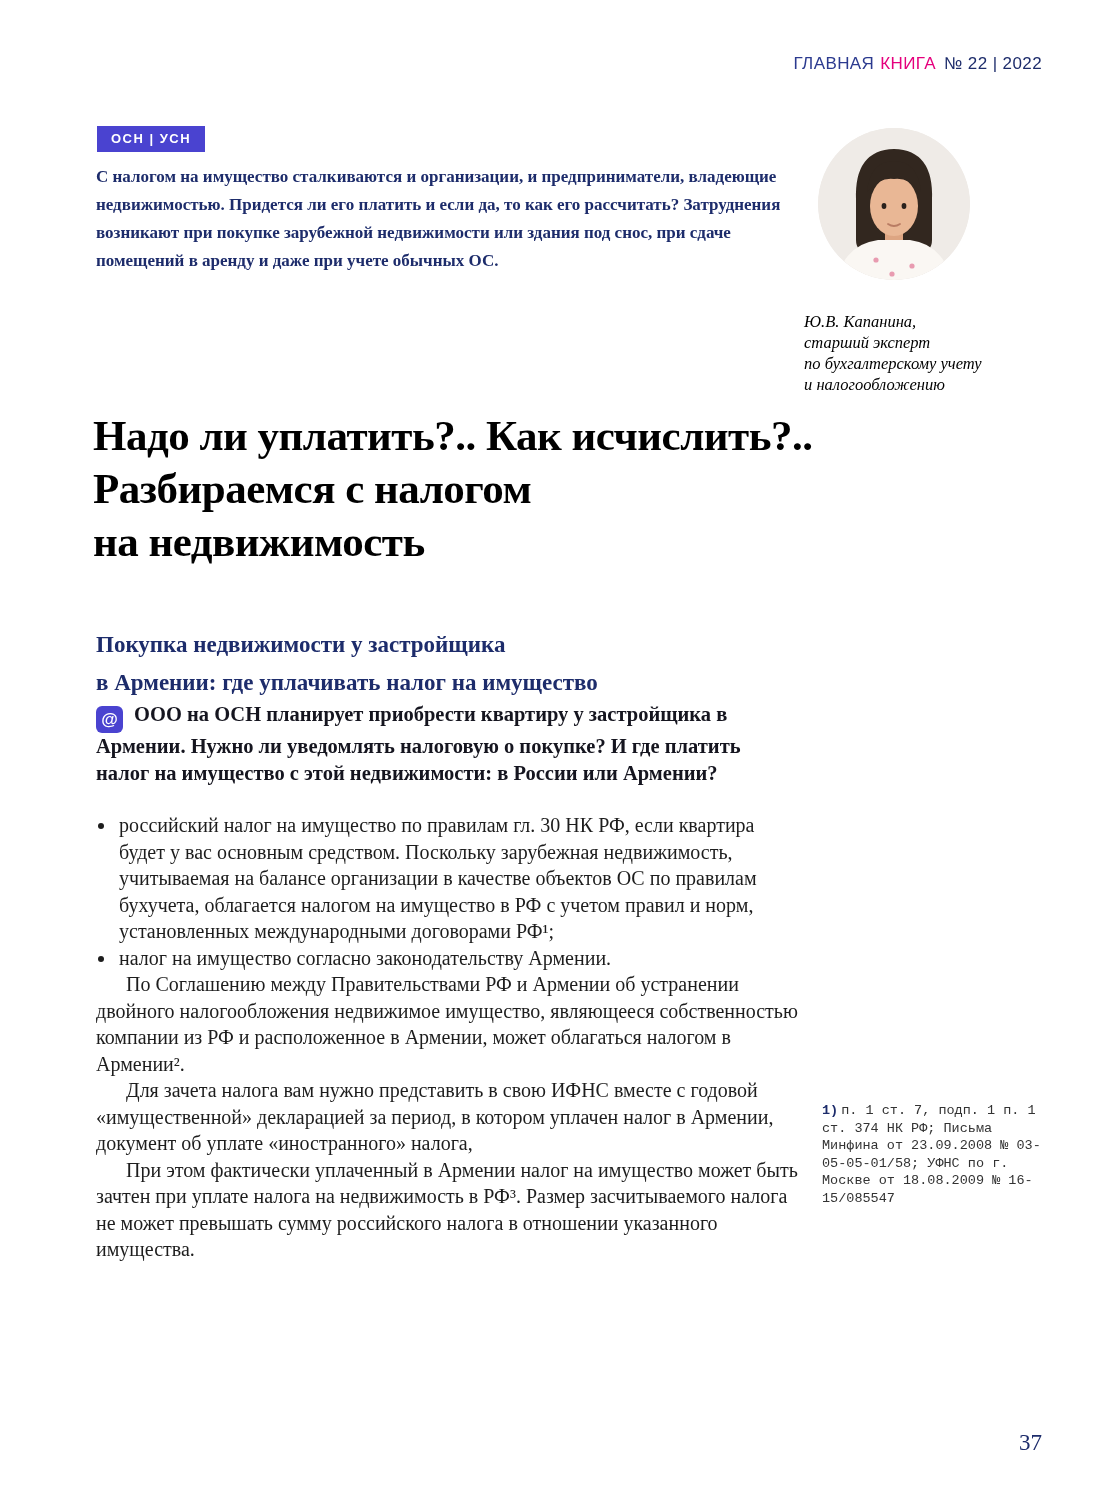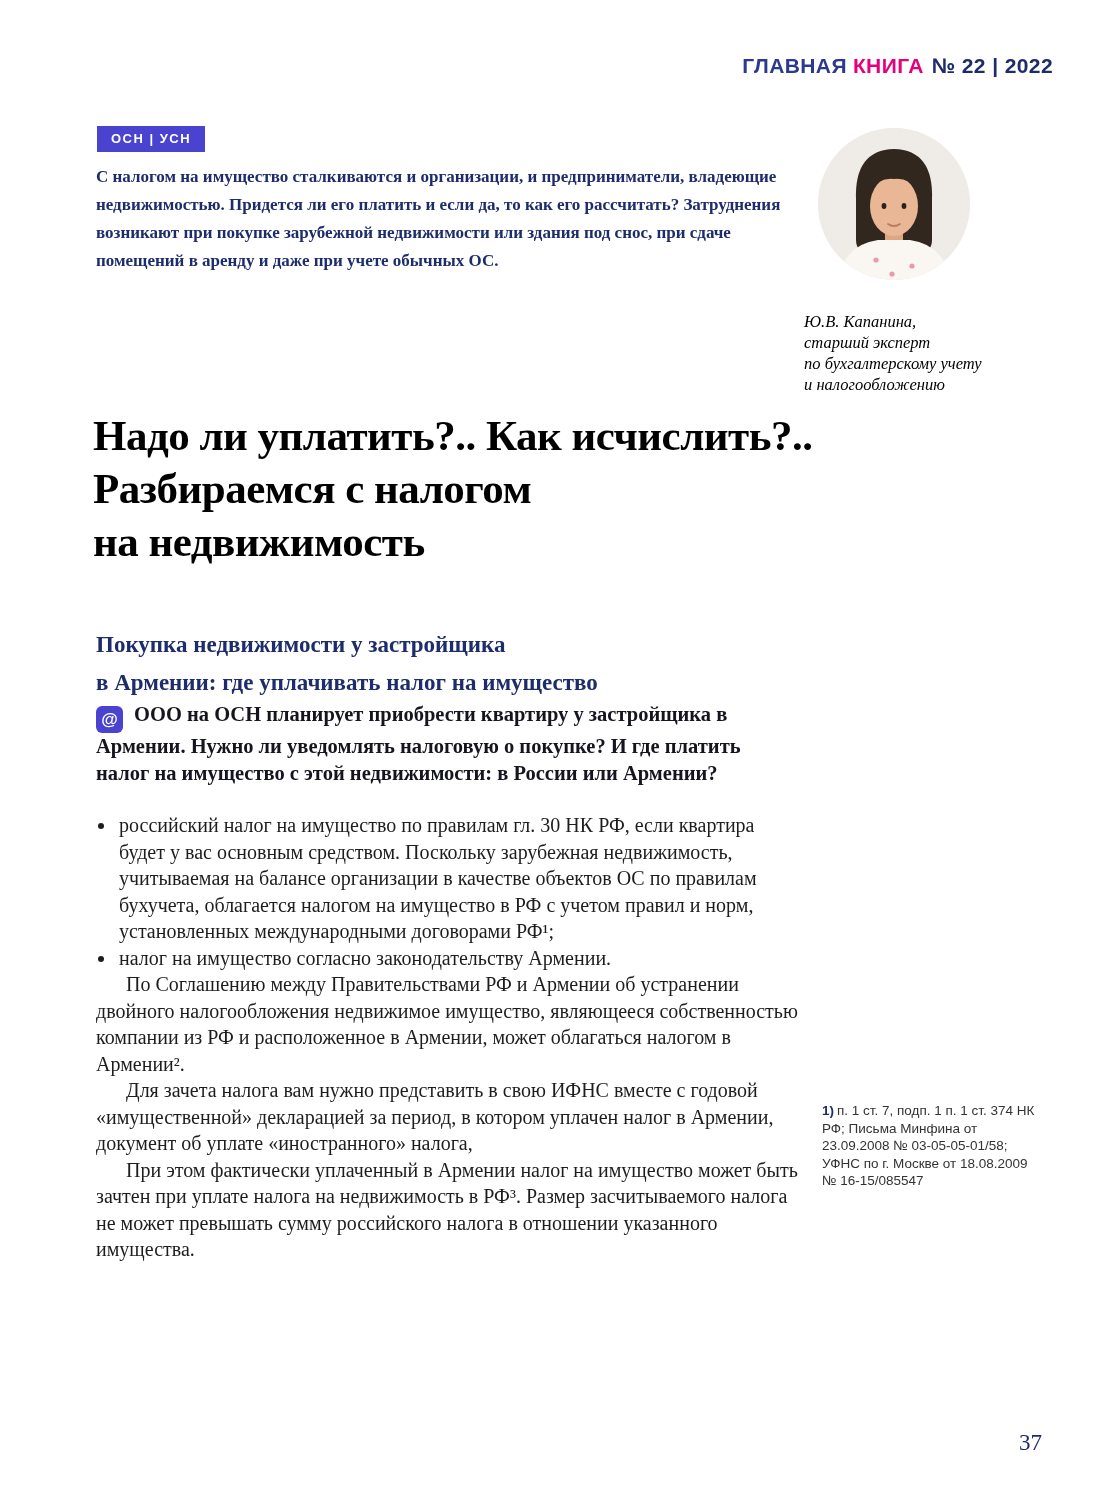--- a/index.html
+++ b/index.html
@@ -7,23 +7,23 @@
     --accent:#4a43d0; --text:#1d1d1d; --footnote:#333333;
   }
   *{margin:0;padding:0;box-sizing:border-box;}
   html,body{background:#ffffff;}
   .page{
     position:relative; width:1104px; height:1500px; margin:0 auto;
     background:#ffffff; font-family:"Liberation Serif", serif; overflow:hidden;
   }
   
   .mag-header{
-    position:absolute; top:54px; right:51px;
-    font-family:"Liberation Sans", sans-serif; font-weight:bold;
-    font-size:21px; letter-spacing:.4px; white-space:nowrap;
+    position:absolute; top:54px; right:62px;
+    font-family:"Liberation Sans", sans-serif; font-weight:normal;
+    font-size:17px; letter-spacing:.4px; white-space:nowrap;
   }
   .mag-header .w1{color:var(--blue); margin-right:6px;}
   .mag-header .w2{color:var(--magenta); margin-right:8px;}
   .mag-header .issue{color:var(--navy);}
   
   .badge{
     position:absolute; left:97px; top:126px;
     background:var(--accent); color:#ffffff;
     font-family:"Liberation Sans", sans-serif; font-weight:bold;
     font-size:13px; letter-spacing:1.5px; padding:5px 14px 6px;
@@ -74,21 +74,21 @@
   .body-col p{margin:0;}
   .body-col p.indent{text-indent:30px;}
   .body-col ul{list-style:disc outside; padding-left:21px; margin:0;}
   .body-col li{padding-left:2px;}
   
   .footnotes{
     position:absolute; left:822px; top:1102px; width:222px;
     font-family:"Liberation Sans", sans-serif;
     font-size:13.5px; line-height:17.5px; color:var(--footnote);
   }
-  .footnote{margin-bottom:11px;}
+  .footnote{margin-bottom:11px;font-family:Liberation Mono, monospace;}
   .footnote .fn-num{font-weight:bold; color:var(--navy); margin-right:3px;}
   
   .page-num{
     position:absolute; right:62px; top:1430px;
     font-size:23px; color:var(--navy);
   }
 </style>
 </head>
 <body>
 

